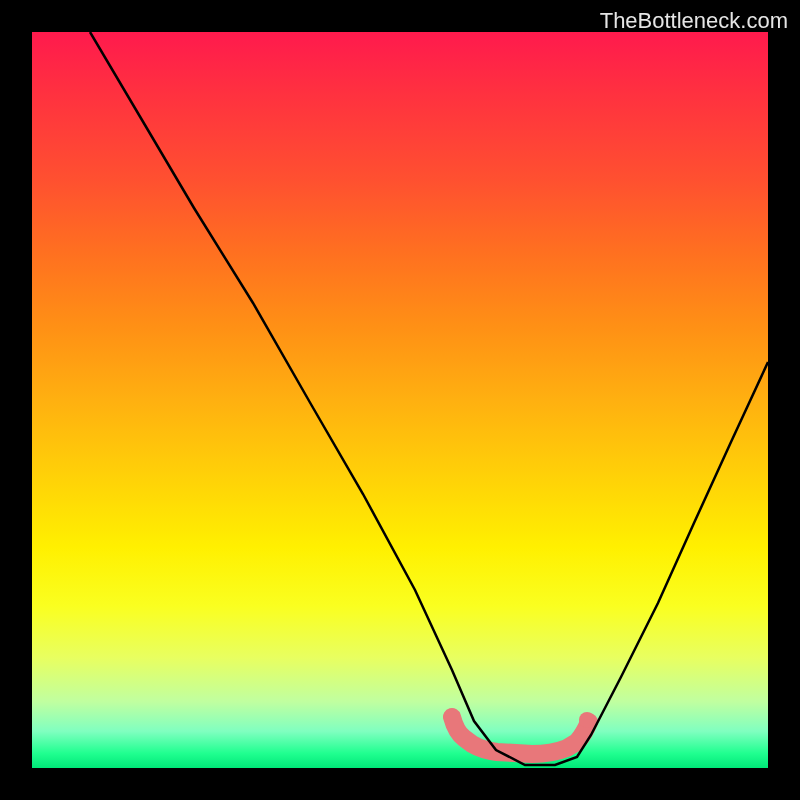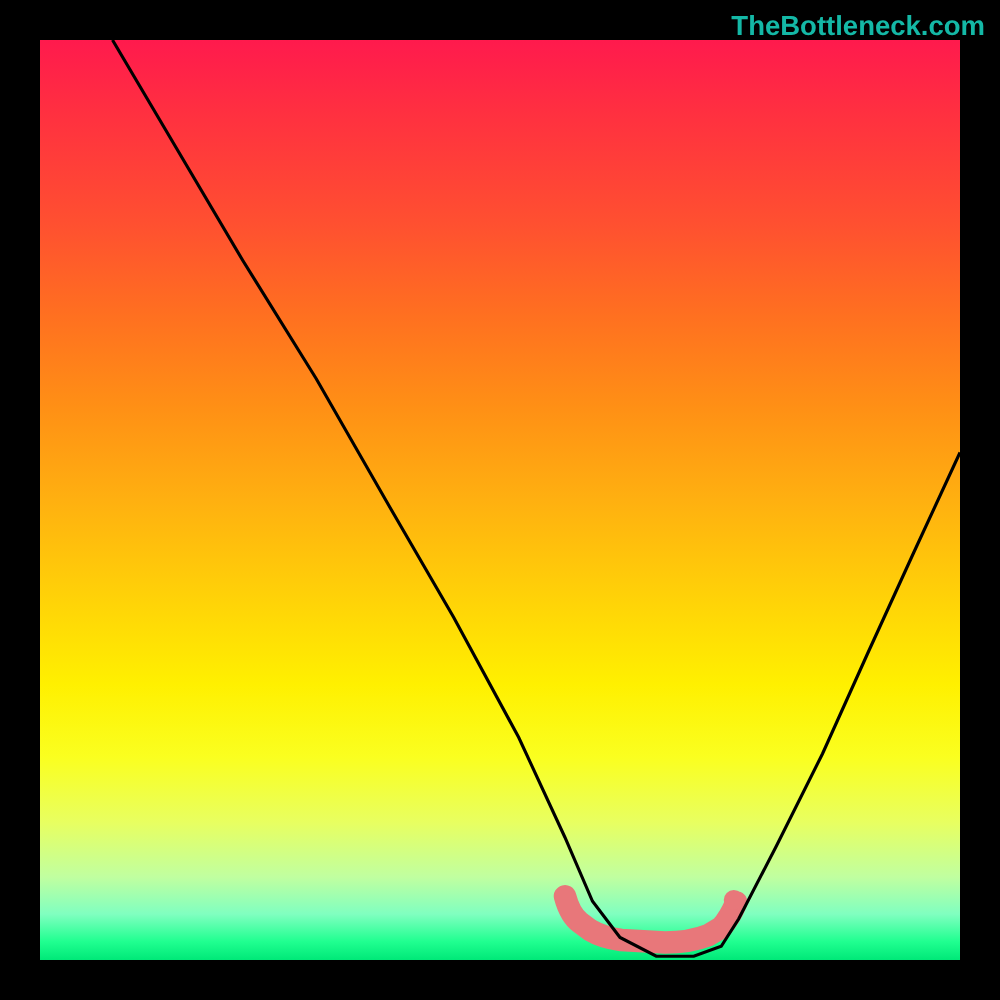--- a/index.html
+++ b/index.html
@@ -8,23 +8,23 @@
     width: 800px;
     height: 800px;
     background: #000;
     position: relative;
     font-family: Arial, sans-serif;
   }
   .watermark {
     position: absolute;
     top: 8px;
     right: 12px;
-    color: #14b8a6;
+    color: #e5e5e5;
     font-size: 22px;
-    font-weight: bold;
+    font-weight: normal;
     z-index: 10;
   }
   .plot-area {
     position: absolute;
     left: 32px;
     top: 32px;
     width: 736px;
     height: 736px;
     overflow: hidden;
   }

